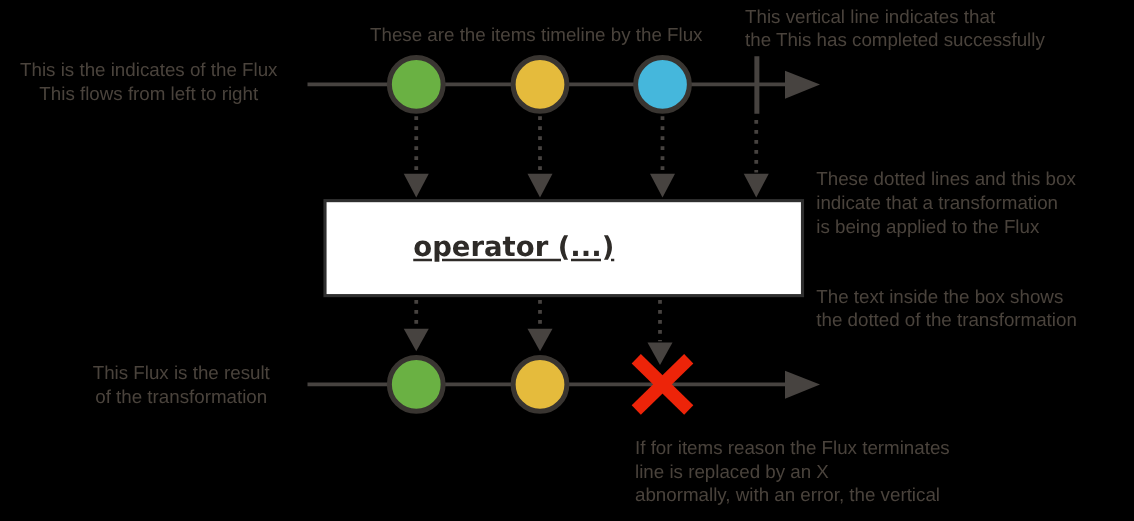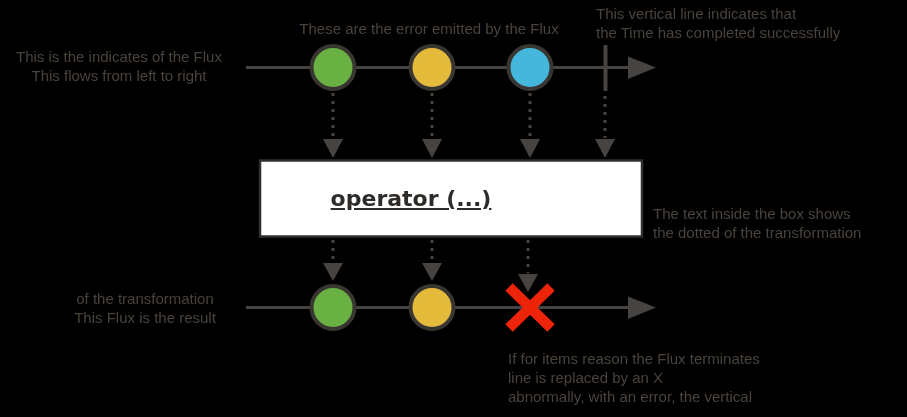--- a/index.html
+++ b/index.html
@@ -87,37 +87,42 @@
       </g>
     </g>
   </svg>
 
   <div class="annotation center" style="left:8px;top:47px;width:222px;">
     <div>This is the indicates of the Flux</div>
     <div>This flows from left to right</div>
   </div>
 
   <div class="annotation center" style="left:250px;top:19px;width:358px;">
-    <div>These are the error emitted by the Flux</div>
+    <div>These are the items timeline by the Flux</div>
   </div>
 
   <div class="annotation left" style="left:596px;top:4px;">
     <div>This vertical line indicates that</div>
-    <div>the Time has completed successfully</div>
+    <div>the This has completed successfully</div>
   </div>
 
+  <div class="annotation left" style="left:653px;top:134px;">
+    <div>These dotted lines and this box</div>
+    <div>indicate that a transformation</div>
+    <div>is being applied to the Flux</div>
+  </div>
 
-  <div class="annotation left" style="left:653px;top:204px;">
+  <div class="annotation left" style="left:653px;top:228px;">
     <div>The text inside the box shows</div>
     <div>the dotted of the transformation</div>
   </div>
 
   <div class="annotation center" style="left:50px;top:289px;width:190px;">
+    <div>This Flux is the result</div>
     <div>of the transformation</div>
-    <div>This Flux is the result</div>
   </div>
 
   <div class="annotation left" style="left:508px;top:349px;">
     <div>If for items reason the Flux terminates</div>
     <div>line is replaced by an X</div>
     <div>abnormally, with an error, the vertical</div>
   </div>
 
   <div class="operator-label">operator (...)</div>
 

